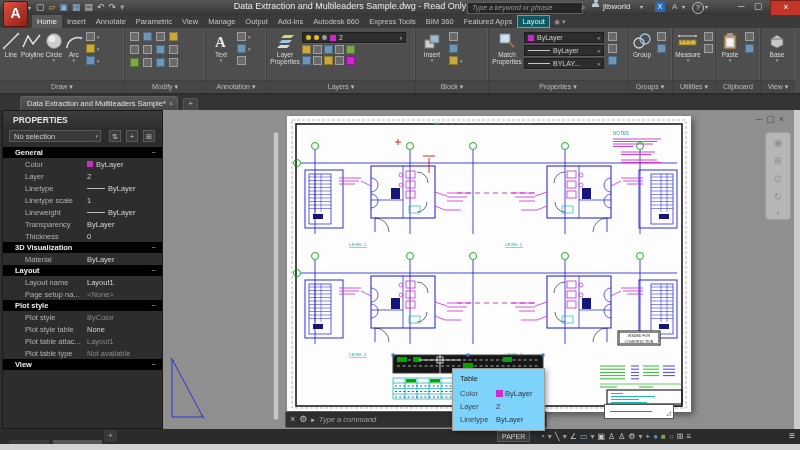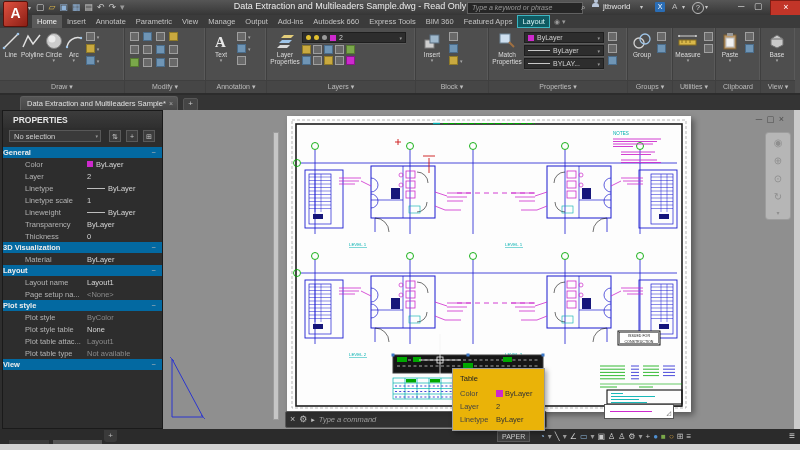--- a/index.html
+++ b/index.html
@@ -83,22 +83,22 @@
            border:1px solid #1a1a1a;box-sizing:border-box;overflow:hidden;}
   #pal-title{padding:4px 0 3px 10px;font-size:8.5px;font-weight:bold;color:#e5e5e5;
              background:linear-gradient(#3c3c3c,#2f2f2f);}
   #pal-ctrl{position:absolute;left:6px;top:19px;width:150px;height:13px;}
   #pal-dd{position:absolute;left:0;top:0;width:92px;height:12px;background:#3a3a3a;border:1px solid #585858;
           font-size:7.5px;color:#cfcfcf;line-height:11px;padding-left:4px;box-sizing:border-box;}
   #pal-dd .dar{position:absolute;right:2px;top:0;font-size:5px;color:#999;}
   .pal-ic{position:absolute;top:0;width:12px;height:12px;background:#3c3c3c;border:1px solid #5a5a5a;
           color:#c9c9c9;font-size:7px;text-align:center;line-height:11px;box-sizing:border-box;}
   #pal-sections{position:absolute;left:0;top:36px;right:0;}
-  .shead{height:11px;background:#0369a1;color:#ededed;font-weight:bold;font-size:7.5px;
-         line-height:11px;position:relative;}
+  .shead{height:11px;background:#000000;color:#ededed;font-weight:bold;font-size:7.5px;
+         line-height:11px;padding-left:12px;position:relative;}
   .shead .min{position:absolute;right:6px;top:0;font-weight:normal;color:#b9b9b9;}
   .prow{height:12px;display:flex;align-items:center;padding-left:22px;font-size:7.5px;}
   .prow .pl{width:62px;color:#b2b2b2;white-space:nowrap;overflow:hidden;flex:none;}
   .prow .pv{color:#d6d6d6;display:flex;align-items:center;gap:3px;white-space:nowrap;}
   .prow.muted .pv{color:#8a8a8a;}
   .psw{width:6px;height:6px;background:#cd29cd;display:inline-block;flex:none;}
   .pln{width:18px;border-top:1px solid #bdbdbd;display:inline-block;flex:none;}
 
   
   #canvas{position:absolute;left:163px;top:110px;width:632px;height:319px;background:#8f8f8f;overflow:hidden;}
@@ -114,21 +114,21 @@
            border:1px solid #5a5a5a;border-radius:2px;display:flex;align-items:center;gap:4px;
            color:#aaa;box-sizing:border-box;padding:0 4px;}
   #cmdline .cic{font-size:9px;color:#c0c0c0;line-height:15px;}
   #cmd-text{font-size:7.5px;font-style:italic;color:#9f9f9f;}
   #tb-strip{position:absolute;left:441px;top:294px;width:70px;height:15px;background:#ffffff;
             border:1px solid #555;box-sizing:border-box;}
   #tb-strip .mg{position:absolute;left:5px;top:6px;width:42px;border-top:1.5px solid #cd29cd;}
   #tb-strip .crn{position:absolute;right:2px;top:4px;font-size:6px;color:#333;}
 
   
-  #tooltip{position:absolute;left:452px;top:368px;width:93px;height:63px;background:#eab308;
+  #tooltip{position:absolute;left:452px;top:368px;width:93px;height:63px;background:#7dd3fc;
            border:1px solid #9b9b9b;box-shadow:2px 2px 5px rgba(0,0,0,0.35);z-index:70;
            font-size:7.5px;color:#333;box-sizing:border-box;}
   #tooltip .tt{padding:5px 0 4px 7px;color:#222;}
   .ttrow{display:flex;padding-left:7px;height:13px;align-items:center;}
   .ttrow .tl{width:36px;color:#444;flex:none;}
   .ttrow .tv{color:#333;display:flex;align-items:center;gap:2px;}
   .ttsw{width:7px;height:7px;background:#cd29cd;display:inline-block;}
 
   
   #sbar{position:absolute;left:0;top:429px;width:800px;height:15px;background:#2b2b2b;}

